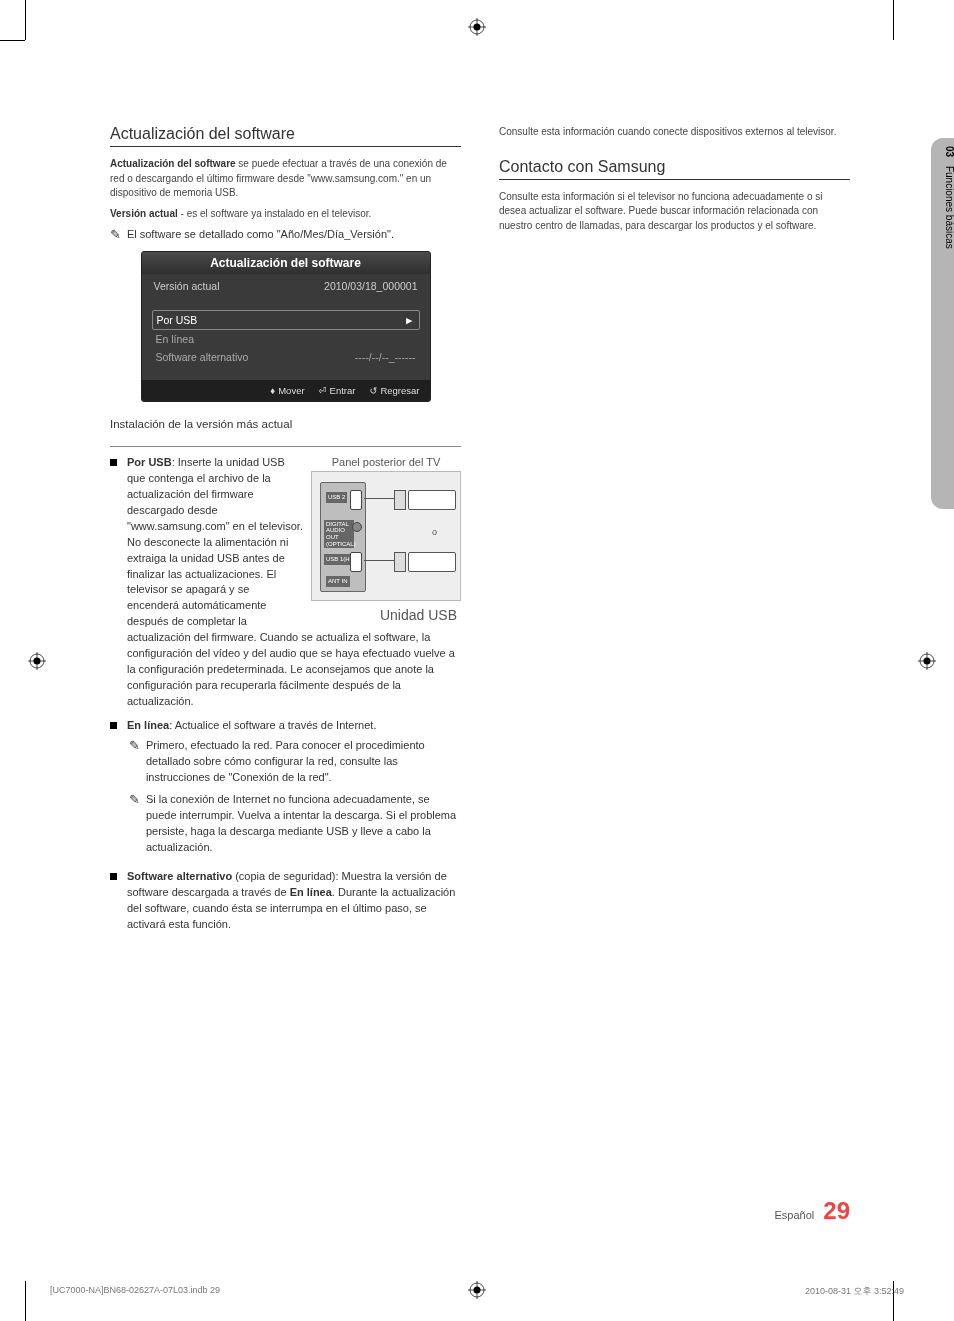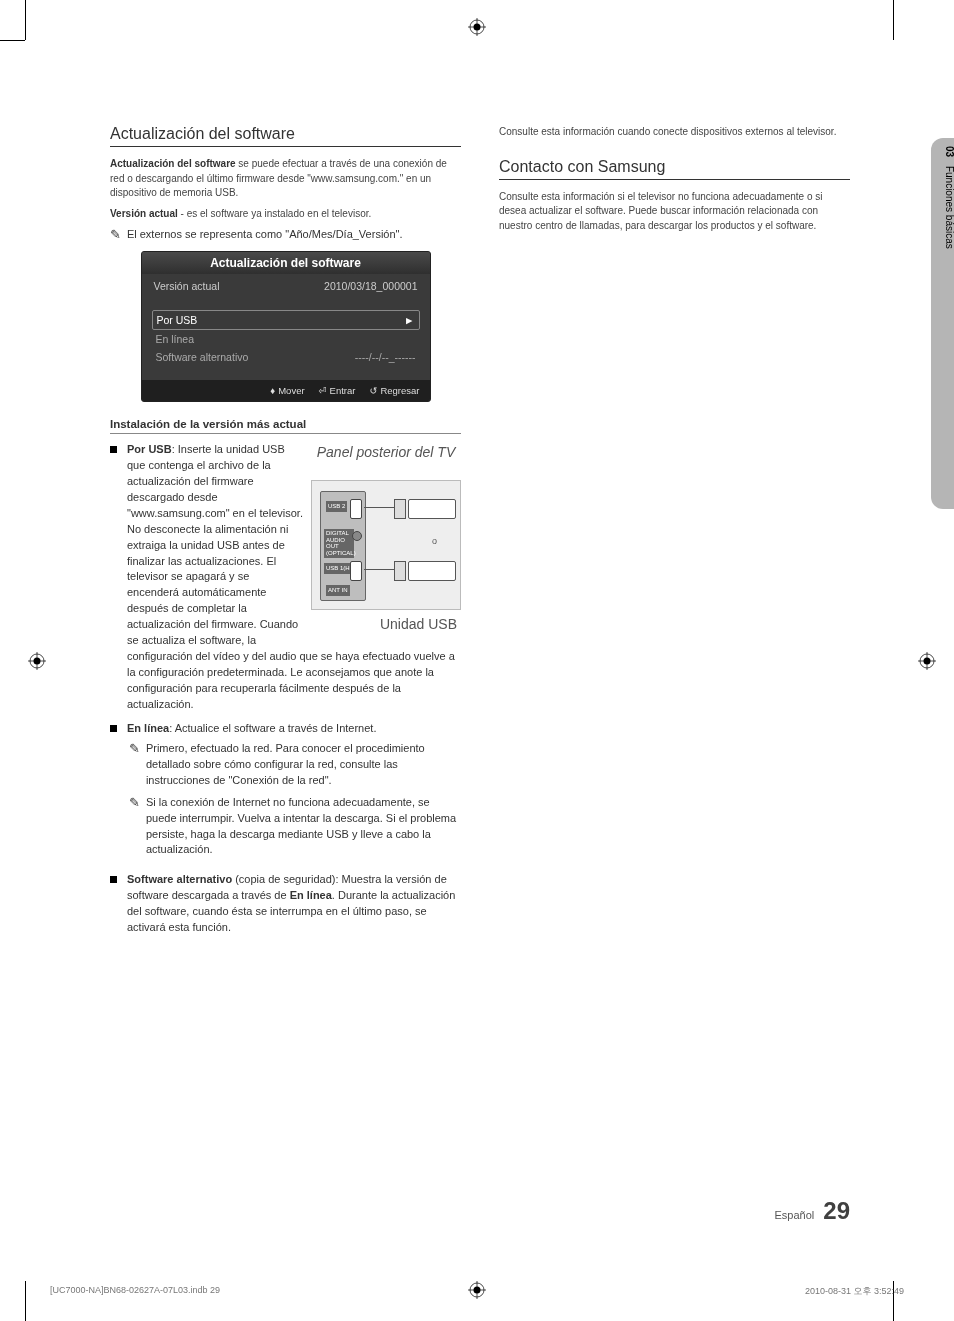--- a/index.html
+++ b/index.html
@@ -112,32 +112,32 @@
     display: flex;
     justify-content: flex-end;
     gap: 14px;
     padding: 5px 10px;
     font-size: 9.5px;
   }
   .osd-footer span { display: inline-flex; align-items: center; gap: 3px; }
 
   .subhead {
     font-size: 11.5px;
-    font-weight: bold;
+    font-weight: normal;
     border-bottom: 1px solid #888;
-    padding-bottom: 3px;
+    padding-bottom: 16px;
     margin: 6px 0 8px 0;
   }
 
   .bullet-list { padding-left: 0; }
   .bullet-item { display: flex; gap: 10px; margin-bottom: 8px; font-size: 11px; line-height: 1.45; }
   .bullet-sq { width: 7px; height: 7px; background: #000; margin-top: 4px; flex-shrink: 0; }
 
   .panel-wrap { float: right; width: 150px; margin-left: 8px; }
-  .panel-caption-top { text-align: center; font-size: 14px; color: #555; margin-bottom: 18px; font-style: italic; }
+  .panel-caption-top { text-align: center; font-size: 11px; color: #555; margin-bottom: 0; }
   .panel-diagram {
     width: 150px; height: 130px;
     background: #eee;
     border: 1px solid #bbb;
     position: relative;
     font-size: 7px; color: #333;
   }
   .panel-diagram .stub { position:absolute; }
   .panel-diagram .chip { background:#999; border:1px solid #666; border-radius:2px; }
   .panel-diagram .port { background:#fff; border:1px solid #444; border-radius:2px; }
@@ -148,21 +148,21 @@
   .sub-note-list { padding-left: 0; margin-top: 4px; }
   .sub-note { display: flex; gap: 6px; font-size: 11px; line-height: 1.45; margin-bottom: 6px; padding-left: 2px;}
   
   .page-footer {
     position: absolute;
     bottom: 30px;
     right: 0;
     font-size: 11px;
     color: #555;
   }
-  .page-num { font-size: 24px; font-weight: bold; color: #404040; margin-left: 6px; text-align: right; }
+  .page-num { font-size: 24px; font-weight: bold; color: #ef4444; margin-left: 6px; text-align: right; }
 
   .print-footer {
     position: absolute;
     bottom: 23px;
     left: 50px;
     right: 50px;
     display: flex;
     justify-content: space-between;
     font-size: 9px;
     color: #777;
@@ -216,21 +216,21 @@
 
       <p>
         <span class="bold">Actualización del software</span><span> se puede efectuar a través de una conexión de red o descargando el último firmware desde "www.samsung.com." en un dispositivo de memoria USB.</span>
       </p>
       <p>
         <span class="bold">Versión actual</span><span> - es el software ya instalado en el televisor.</span>
       </p>
 
       <div class="note-row">
         <span class="note-icon">✎</span>
-        <span>El externos se representa como "Año/Mes/Día_Versión".</span>
+        <span>El software se detallado como "Año/Mes/Día_Versión".</span>
       </div>
 
       <div class="osd-box">
         <div class="osd-title">Actualización del software</div>
         <div class="osd-row">
           <span>Versión actual</span>
           <span>2010/03/18_000001</span>
         </div>
         <div class="osd-list">
           <div class="osd-item sel">

